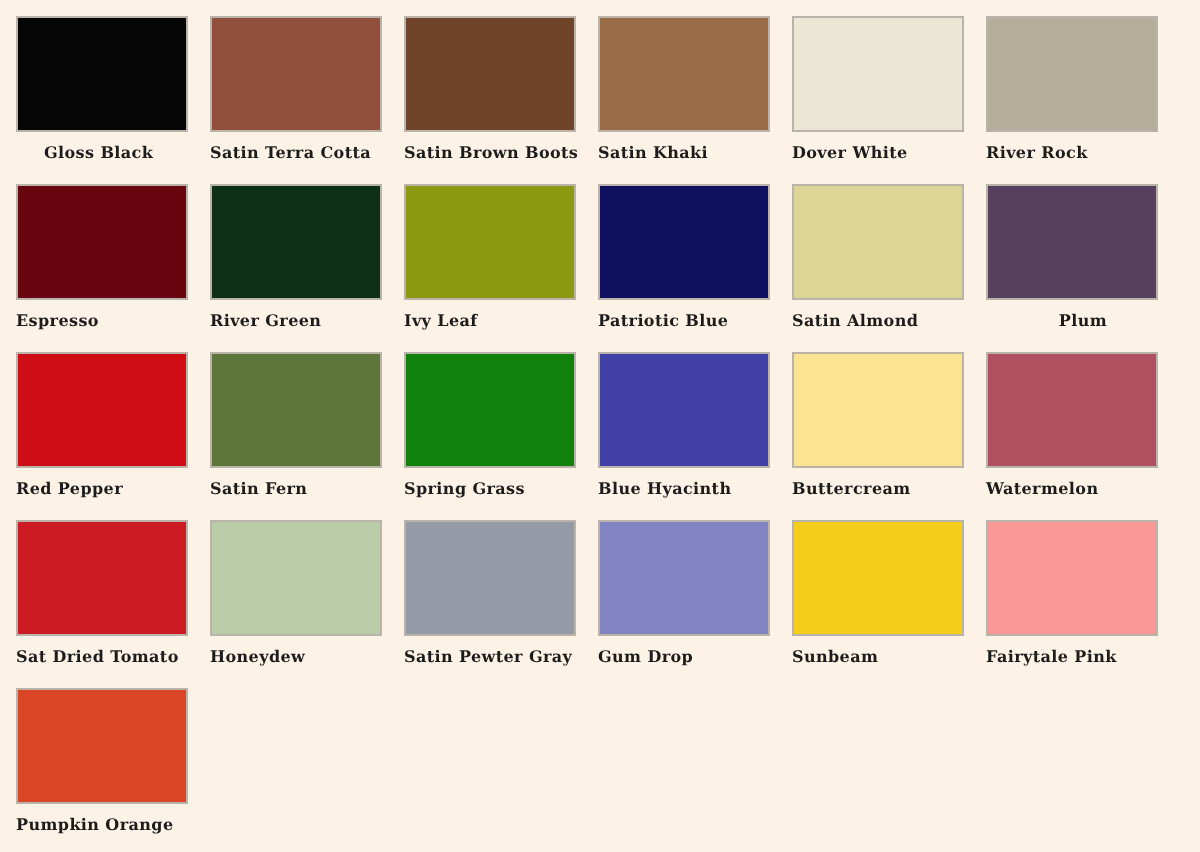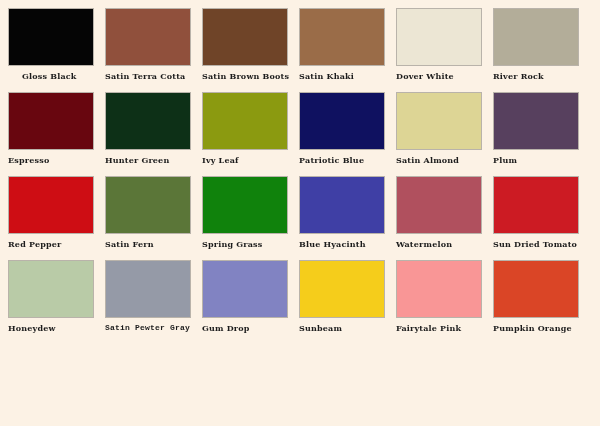--- a/index.html
+++ b/index.html
@@ -77,69 +77,73 @@
     <div class="swatch-cell">
       <span class="swatch-chip" style="border-color: rgb(185, 179, 170); background-color: rgb(179, 173, 153);"></span>
       <span class="swatch-label" style="color: rgb(28, 28, 28);">River Rock</span>
     </div>
     <div class="swatch-cell">
       <span class="swatch-chip" style="border-color: rgb(185, 179, 170); background-color: rgb(104, 6, 15);"></span>
       <span class="swatch-label" style="color: rgb(28, 28, 28);">Espresso</span>
     </div>
     <div class="swatch-cell">
       <span class="swatch-chip" style="border-color: rgb(185, 179, 170); background-color: rgb(13, 48, 23);"></span>
-      <span class="swatch-label" style="color: rgb(28, 28, 28);">Hunter Green</span>
+      <span class="swatch-label" style="color: rgb(28, 28, 28);">River Green</span>
     </div>
     <div class="swatch-cell">
       <span class="swatch-chip" style="border-color: rgb(185, 179, 170); background-color: rgb(139, 154, 16);"></span>
       <span class="swatch-label" style="color: rgb(28, 28, 28);">Ivy Leaf</span>
     </div>
     <div class="swatch-cell">
       <span class="swatch-chip" style="border-color: rgb(185, 179, 170); background-color: rgb(15, 17, 96);"></span>
       <span class="swatch-label" style="color: rgb(28, 28, 28);">Patriotic Blue</span>
     </div>
     <div class="swatch-cell">
       <span class="swatch-chip" style="border-color: rgb(185, 179, 170); background-color: rgb(221, 213, 149);"></span>
       <span class="swatch-label" style="color: rgb(28, 28, 28);">Satin Almond</span>
     </div>
     <div class="swatch-cell">
       <span class="swatch-chip" style="border-color: rgb(185, 179, 170); background-color: rgb(87, 64, 94);"></span>
-      <span class="swatch-label" style="color: rgb(28, 28, 28);">Plum</span>
+      <span class="swatch-label" style="color: rgb(28, 28, 28); text-align: center;">Plum</span>
     </div>
     <div class="swatch-cell">
       <span class="swatch-chip" style="border-color: rgb(185, 179, 170); background-color: rgb(206, 13, 20);"></span>
       <span class="swatch-label" style="color: rgb(28, 28, 28);">Red Pepper</span>
     </div>
     <div class="swatch-cell">
       <span class="swatch-chip" style="border-color: rgb(185, 179, 170); background-color: rgb(91, 118, 56);"></span>
       <span class="swatch-label" style="color: rgb(28, 28, 28);">Satin Fern</span>
     </div>
     <div class="swatch-cell">
       <span class="swatch-chip" style="border-color: rgb(185, 179, 170); background-color: rgb(16, 130, 12);"></span>
       <span class="swatch-label" style="color: rgb(28, 28, 28);">Spring Grass</span>
     </div>
     <div class="swatch-cell">
       <span class="swatch-chip" style="border-color: rgb(185, 179, 170); background-color: rgb(63, 63, 165);"></span>
       <span class="swatch-label" style="color: rgb(28, 28, 28);">Blue Hyacinth</span>
     </div>
     <div class="swatch-cell">
+      <span class="swatch-chip" style="border-color: rgb(185, 179, 170); background-color: rgb(251, 227, 145);"></span>
+      <span class="swatch-label" style="color: rgb(28, 28, 28);">Buttercream</span>
+    </div>
+    <div class="swatch-cell">
       <span class="swatch-chip" style="border-color: rgb(185, 179, 170); background-color: rgb(176, 80, 94);"></span>
       <span class="swatch-label" style="color: rgb(28, 28, 28);">Watermelon</span>
     </div>
     <div class="swatch-cell">
       <span class="swatch-chip" style="border-color: rgb(185, 179, 170); background-color: rgb(204, 27, 35);"></span>
-      <span class="swatch-label" style="color: rgb(28, 28, 28);">Sun Dried Tomato</span>
+      <span class="swatch-label" style="color: rgb(28, 28, 28);">Sat Dried Tomato</span>
     </div>
     <div class="swatch-cell">
       <span class="swatch-chip" style="border-color: rgb(185, 179, 170); background-color: rgb(185, 203, 167);"></span>
       <span class="swatch-label" style="color: rgb(28, 28, 28);">Honeydew</span>
     </div>
     <div class="swatch-cell">
       <span class="swatch-chip" style="border-color: rgb(185, 179, 170); background-color: rgb(149, 154, 167);"></span>
-      <span class="swatch-label" style="color: rgb(28, 28, 28); font-family: Liberation Mono, monospace;">Satin Pewter Gray</span>
+      <span class="swatch-label" style="color: rgb(28, 28, 28);">Satin Pewter Gray</span>
     </div>
     <div class="swatch-cell">
       <span class="swatch-chip" style="border-color: rgb(185, 179, 170); background-color: rgb(129, 131, 194);"></span>
       <span class="swatch-label" style="color: rgb(28, 28, 28);">Gum Drop</span>
     </div>
     <div class="swatch-cell">
       <span class="swatch-chip" style="border-color: rgb(185, 179, 170); background-color: rgb(245, 205, 27);"></span>
       <span class="swatch-label" style="color: rgb(28, 28, 28);">Sunbeam</span>
     </div>
     <div class="swatch-cell">

